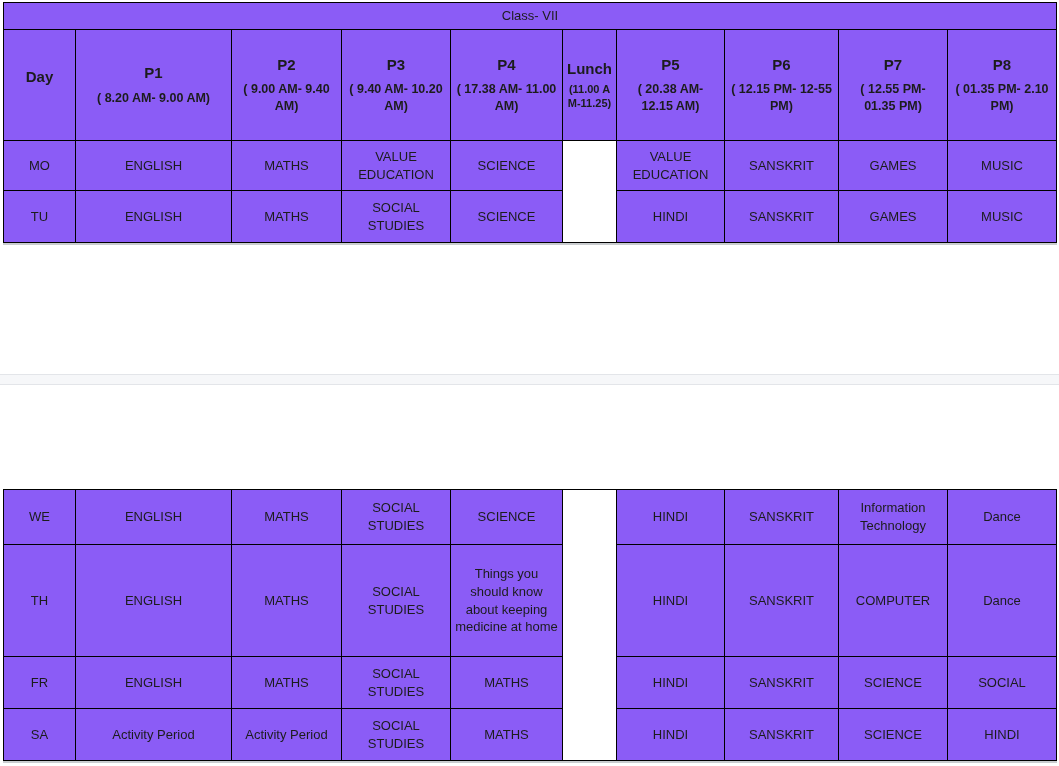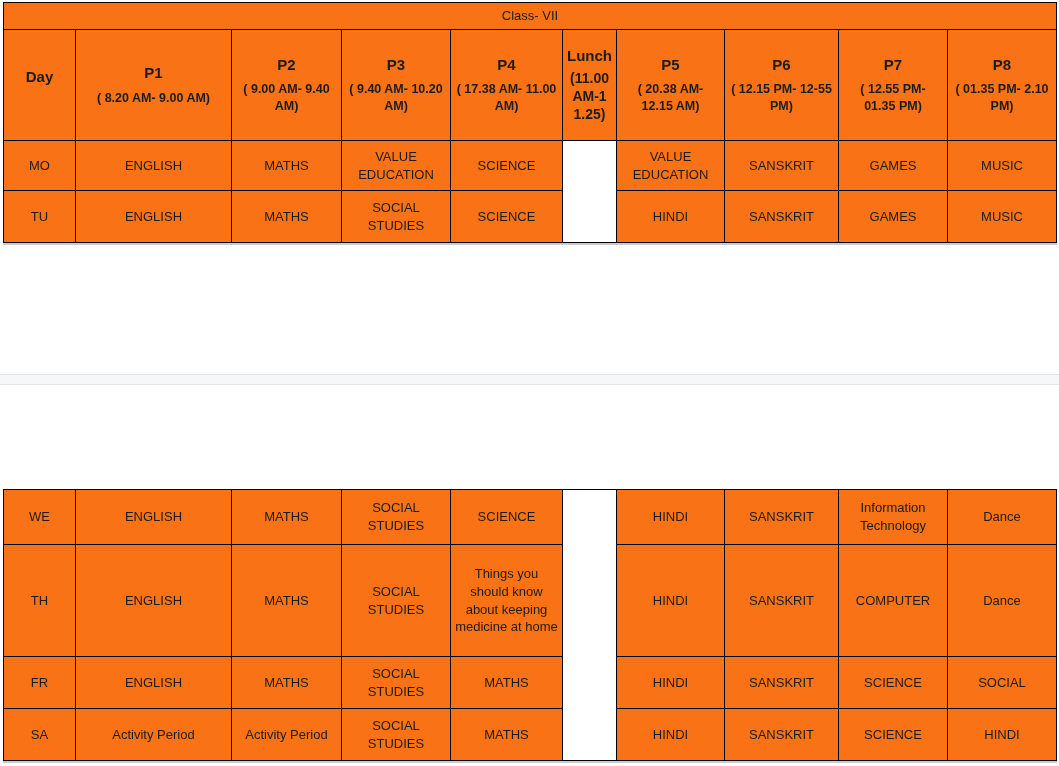--- a/index.html
+++ b/index.html
@@ -14,21 +14,21 @@
     overflow: hidden;
     font-family: "Liberation Sans", sans-serif;
     color: #1c1c1c;
   }
   table.timetable {
     position: absolute;
     left: 3px;
     border-collapse: collapse;
     table-layout: fixed;
     width: 1053px;
-    background: #f97316;
+    background: #8b5cf6;
     box-shadow: 0 2px 0 #c9cccf;
   }
   table.timetable td {
     border: 1.5px solid #000000;
     text-align: center;
     vertical-align: middle;
     padding: 2px 4px;
     font-size: 13px;
     line-height: 1.35;
     overflow: hidden;
@@ -65,21 +65,21 @@
   td.hdr-day .p-label { margin-bottom: 16px; }
   td.hdr-lunch { padding: 2px 2px; }
   td.hdr-lunch .p-label {
     margin-bottom: 3px;
     word-break: break-all;
     line-height: 1.25;
   }
   td.hdr-lunch .p-time {
     word-break: break-all;
     line-height: 1.3;
-    font-size: 14px;
+    font-size: 11px;
   }
   td.lunch-body { background: #ffffff; }
 
   .page-break {
     position: absolute;
     left: 0;
     top: 374px;
     width: 1059px;
     height: 11px;
     box-sizing: border-box;

